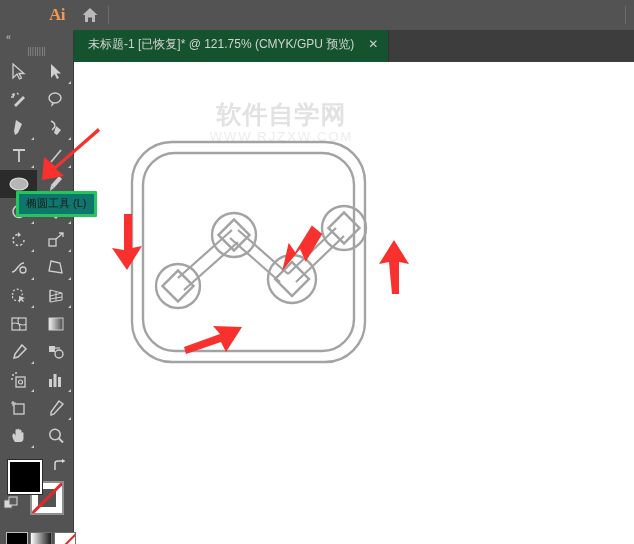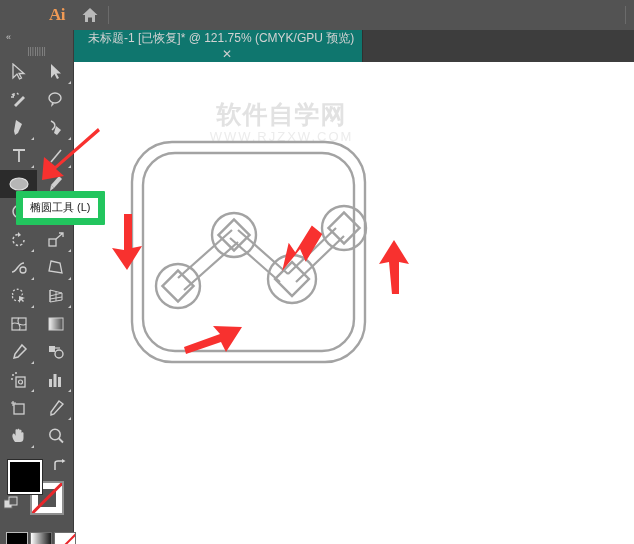--- a/index.html
+++ b/index.html
@@ -43,25 +43,24 @@
   .ws-icon { display: flex; align-items: center; }
   .ws-chevron { color: #d0d0d0; font-size: 9px; margin-left: 7px; }
 
   
   .tabbar {
     position: absolute; left: 74px; top: 30px; width: 560px; height: 32px;
     background: #3d3d3d;
   }
   .tab {
     position: absolute; left: 0; top: 0; height: 32px;
-    background: #0f766e;
+    background: #14532d;
     display: flex; align-items: center;
     padding: 0 8px 4px 14px;
     border-right: 1px solid #303030;
-    flex-direction: column;
   }
   .tab-title { color: #d2d2d2; font-size: 12px; white-space: nowrap; }
   .tab-close {
     color: #cfcfcf; font-size: 12px; margin-left: 12px;
     width: 14px; text-align: center; cursor: default;
   }
 
   
   .toolbar {
     position: absolute; left: 0; top: 30px; width: 74px; height: 514px;
@@ -145,21 +144,21 @@
   }
   .wm-sub {
     color: #ececec; font-size: 13px; letter-spacing: 2px;
     margin-top: 2px;
   }
   .art { position: absolute; left: 0; top: 0; }
 
   
   .tooltip {
     position: absolute; left: 16px; top: 191px;
-    background: #ffffff; border: 7px solid #22c55e;
+    background: #0f766e; border: 3px solid #22c55e;
     color: #1a1a1a; font-size: 11px;
     padding: 2px 7px 3px 7px;
     white-space: nowrap; z-index: 40;
     border-radius: 1px;
   }
 
   
   .ptr-arrow { position: absolute; left: 0; top: 0; z-index: 30; pointer-events: none; }
 </style>
 </head>

